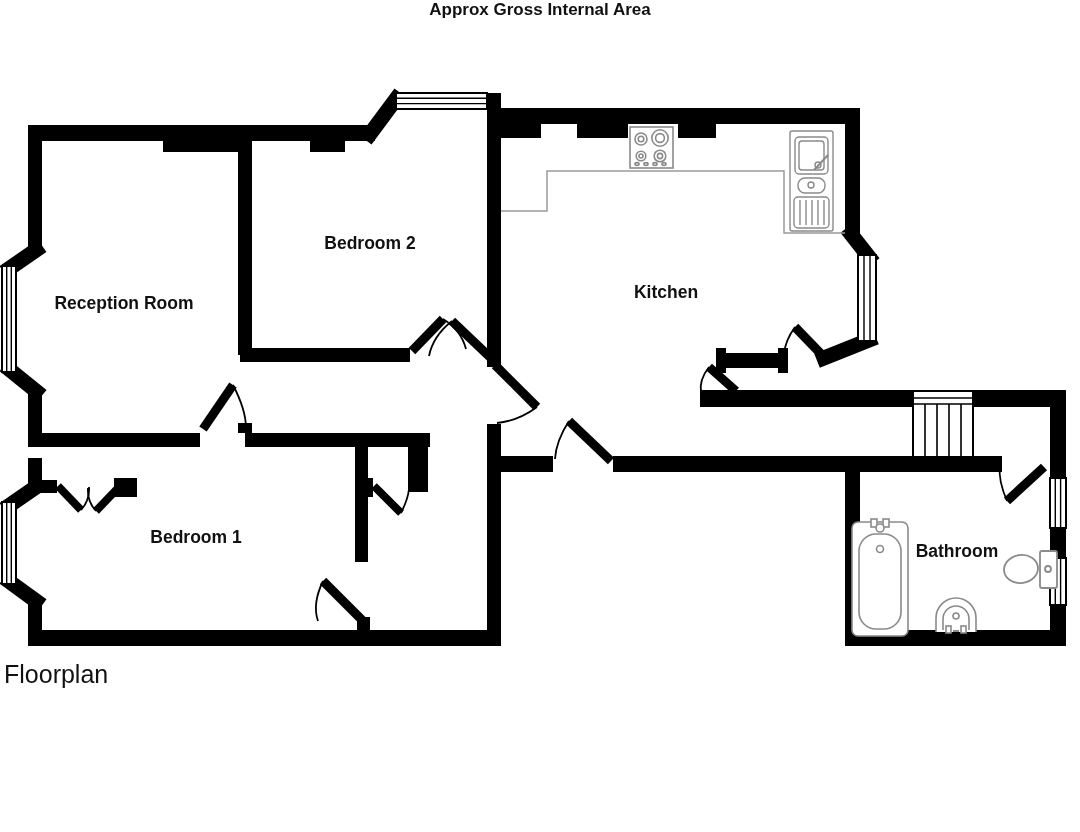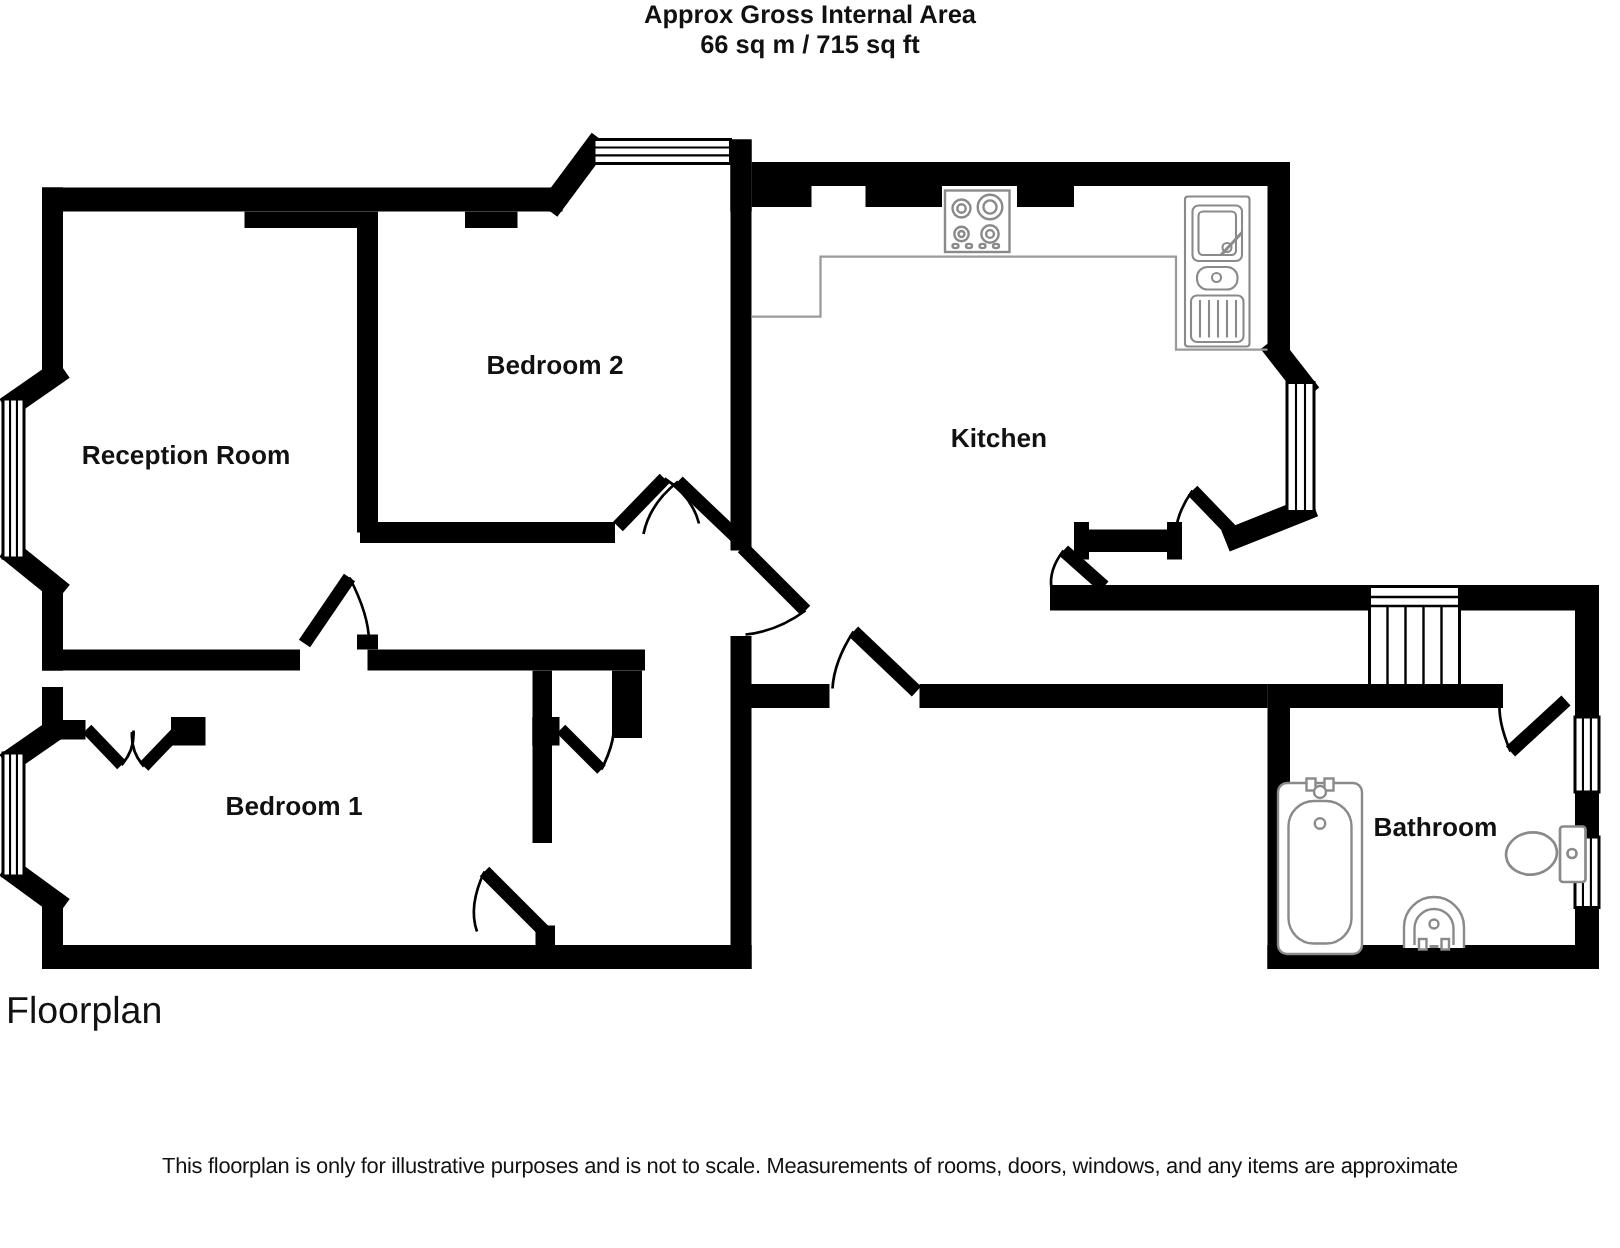--- a/index.html
+++ b/index.html
@@ -13,21 +13,20 @@
   .footer-disclaimer{position:absolute;left:0;right:0;top:770px;text-align:center;
               font-size:14.6px;line-height:17.5px;letter-spacing:-0.2px;color:#111;}
 </style>
 </head>
 <body>
 
 <div class="page">
 
   <div class="plan-title">
     <div>Approx Gross Internal Area</div>
-    <div>66 sq m / 715 sq ft</div>
   </div>
 
   <svg class="plan-svg" width="1080" height="832" viewBox="0 0 1080 832">
 
     <g fill="#000000">
 
       <rect x="28" y="125" width="347" height="16"></rect>
       <rect x="487" y="93" width="14" height="48"></rect>
       <rect x="28" y="125" width="14" height="127"></rect>
       <rect x="28" y="390" width="14" height="57"></rect>
@@ -232,16 +231,15 @@
       <text class="room-label" x="370" y="249" text-anchor="middle">Bedroom 2</text>
       <text class="room-label" x="666" y="298" text-anchor="middle">Kitchen</text>
       <text class="room-label" x="196" y="543" text-anchor="middle">Bedroom 1</text>
       <text class="room-label" x="957" y="557" text-anchor="middle">Bathroom</text>
     </g>
   </svg>
 
   <div class="footer-caption">Floorplan</div>
 
   <div class="footer-disclaimer">
-    <div>This floorplan is only for illustrative purposes and is not to scale. Measurements of rooms, doors, windows, and any items are approximate</div>
   </div>
 
 </div>
 
 </body></html>

